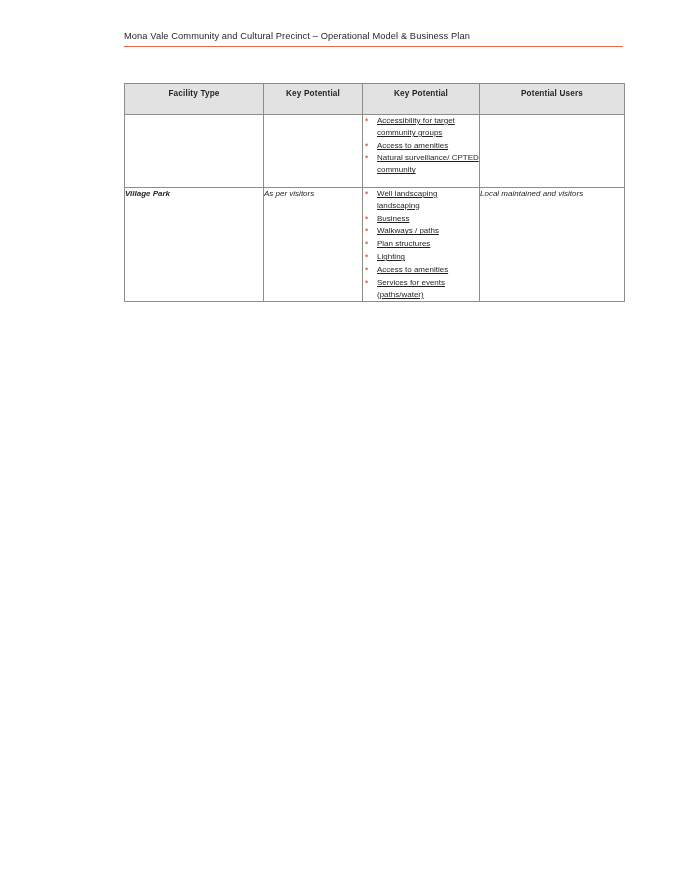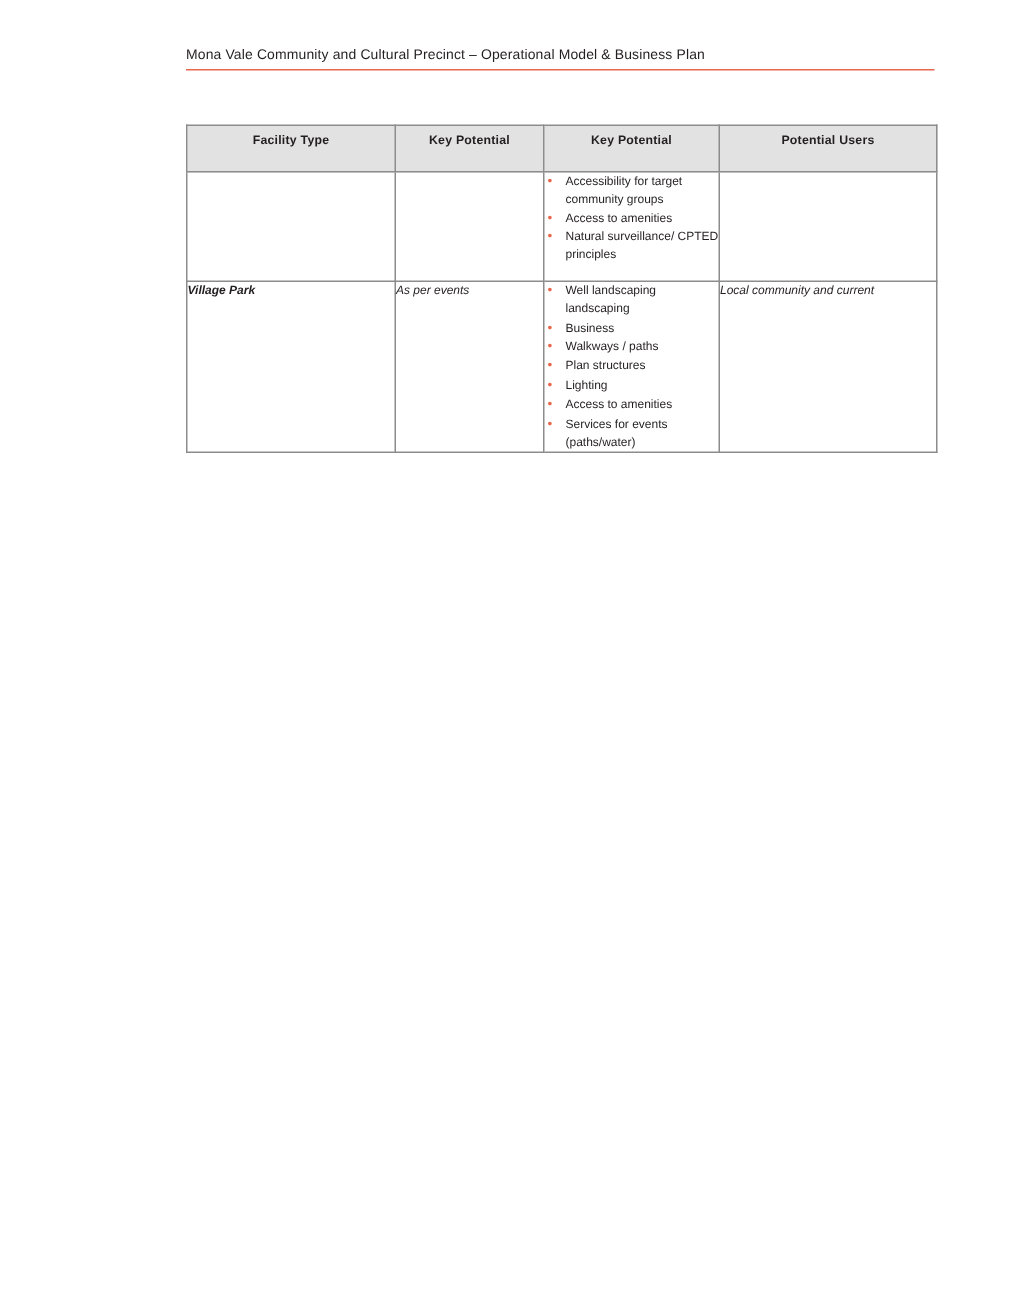--- a/index.html
+++ b/index.html
@@ -83,20 +83,21 @@
     color: #231f20;
     padding: 6px 5px 7px 6px;
     line-height: 1.52;
     font-style: italic;
   }
   td.cell.first {
     font-weight: bold;
   }
   td.attrs {
     padding: 6px 4px 7px 6px;
+    text-decoration: underline;
   }
   ul.bullets {
     margin: 0;
     padding: 0;
     list-style: none;
   }
   ul.bullets li {
     position: relative;
     padding-left: 14px;
     font-size: 8px;
@@ -173,39 +174,39 @@
         </tr>
       </thead>
       <tbody>
         <tr class="row-cont">
           <td class="cell first"></td>
           <td class="cell"></td>
           <td class="attrs">
             <ul class="bullets">
               <li>Accessibility for target community groups</li>
               <li>Access to amenities</li>
-              <li>Natural surveillance/ CPTED principles</li>
+              <li>Natural surveillance/ CPTED community</li>
             </ul>
           </td>
           <td class="cell"></td>
         </tr>
         <tr class="row-village">
           <td class="cell first">Village Park</td>
-          <td class="cell">As per events</td>
+          <td class="cell">As per visitors</td>
           <td class="attrs">
             <ul class="bullets">
               <li>Well landscaping landscaping</li>
               <li>Business</li>
               <li>Walkways / paths</li>
               <li>Plan structures</li>
               <li>Lighting</li>
               <li>Access to amenities</li>
               <li>Services for events (paths/water)</li>
             </ul>
           </td>
-          <td class="cell">Local community and current</td>
+          <td class="cell">Local maintained and visitors</td>
         </tr>
       </tbody>
     </table>
   </div>
 
 
 </div>
 
 </body></html>

